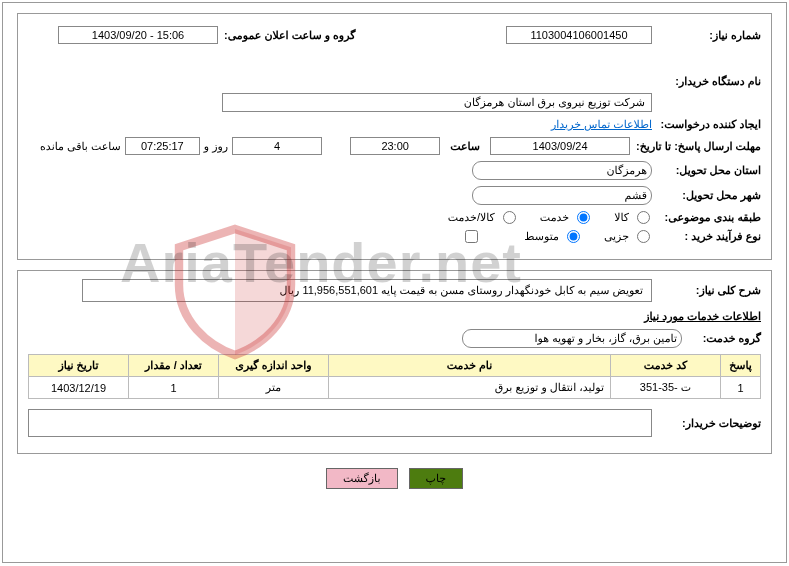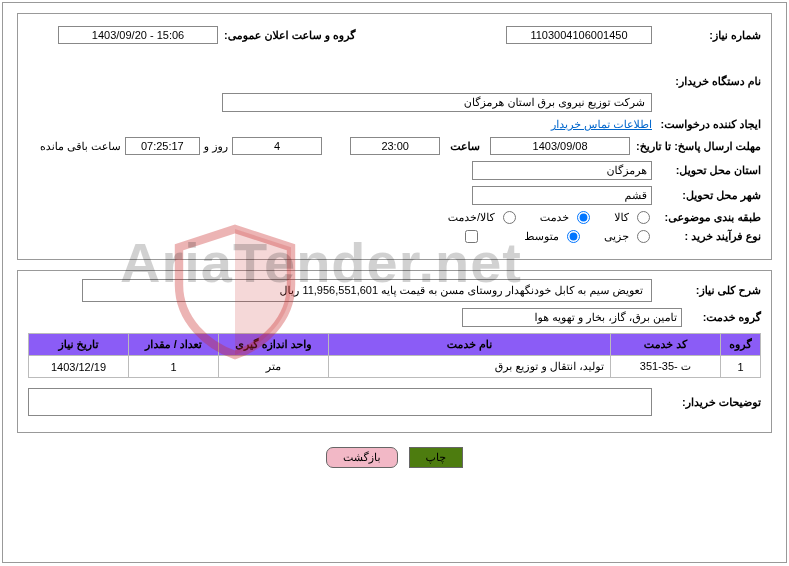--- a/index.html
+++ b/index.html
@@ -53,21 +53,21 @@
 .lbl-sm { min-width: 50px; }
 .val-box {
   border: 1px solid #888;
   background: #fff;
   padding: 2px 4px;
   min-height: 18px;
   display: inline-block;
   text-align: center;
   direction: ltr;
 }
-.val-box-rtl { direction: rtl; text-align: right; }
+.val-box-rtl { direction: rtl; text-align: right; border-radius: 9px; }
 .wide-box { flex: 1; text-align: right; direction: rtl; padding-right: 6px; margin-top: 43px; }
 .link { color: #0066cc; text-decoration: underline; cursor: pointer; }
 .radio-row input[type=radio] { margin: 0 2px 0 4px; vertical-align: middle; }
 .radio-row label { margin-left: 18px; }
 .desc-box {
   border: 1px solid #888;
   padding: 4px 8px;
   text-align: right;
   direction: rtl;
   min-height: 22px;
@@ -79,37 +79,37 @@
   border-collapse: collapse;
   width: 100%;
   margin-top: 4px;
 }
 table.grid th, table.grid td {
   border: 1px solid #bbb;
   padding: 4px 6px;
   text-align: center;
   font-size: 11px;
 }
-table.grid th { background: #8b5cf6; font-weight: bold; }
+table.grid th { background: #fef9c3; font-weight: bold; }
 .comment-box {
   border: 1px solid #888;
   min-height: 28px;
   flex: 1;
 }
 .btn-row { text-align: center; margin-top: 14px; }
 button.btn {
   border: 1px solid #666;
   padding: 3px 16px;
   font-family: Tahoma;
   font-size: 11px;
   cursor: pointer;
   margin: 0 4px;
 }
 .btn-print { background: #4d7c0f; }
-.btn-back { background: #f5c6cb; background:#f2b8c6;border-radius:7px; }
+.btn-back { background: #f5c6cb; background:#f2b8c6; }
 .watermark {
   position: absolute;
   top: 230px; left: 120px;
   font-size: 56px;
   font-weight: bold;
   color: rgba(0,0,0,0.18);
   letter-spacing: 1px;
   pointer-events: none;
   z-index: 1;
   font-family: Arial, sans-serif;
@@ -145,21 +145,21 @@
         <span class="val-box wide-box" style="max-width:430px">شرکت توزیع نیروی برق استان هرمزگان</span>
       </div>
 
       <div class="row">
         <span class="lbl">ایجاد کننده درخواست:</span>
         <span class="link">اطلاعات تماس خریدار</span>
       </div>
 
       <div class="row">
         <span class="lbl">مهلت ارسال پاسخ: تا تاریخ:</span>
-        <span class="val-box" style="width:140px">1403/09/08</span>
+        <span class="val-box" style="width:140px">1403/09/24</span>
         <span class="lbl lbl-sm" style="min-width:auto;padding:0 6px">ساعت</span>
         <span class="val-box" style="width:90px">23:00</span>
         <span style="width:20px"></span>
         <span class="val-box" style="width:90px">4</span>
         <span>روز و</span>
         <span class="val-box" style="width:75px">07:25:17</span>
         <span>ساعت باقی مانده</span>
       </div>
 
       <div class="row">
@@ -196,30 +196,31 @@
 
     <div class="fieldset" style="padding-top:8px">
 
       <div class="row">
         <span class="lbl">شرح کلی نیاز:</span>
         <div class="desc-box">
           <span>تعویض سیم به کابل خودنگهدار روستای مسن به قیمت پایه  11,956,551,601  ریال</span>
         </div>
       </div>
 
+      <div class="sec-title">اطلاعات خدمات مورد نیاز</div>
 
       <div class="row ind">
         <span class="lbl" style="min-width:75px">گروه خدمت:</span>
         <span class="val-box val-box-rtl" style="width:220px">تامین برق، گاز، بخار و تهویه هوا</span>
       </div>
 
       <table class="grid">
         <thead>
           <tr>
-            <th style="width:40px">گروه</th>
+            <th style="width:40px">پاسخ</th>
             <th style="width:110px">کد خدمت</th>
             <th>نام خدمت</th>
             <th style="width:110px">واحد اندازه گیری</th>
             <th style="width:90px">تعداد / مقدار</th>
             <th style="width:100px">تاریخ نیاز</th>
           </tr>
         </thead>
         <tbody>
           <tr>
             <td>1</td>

